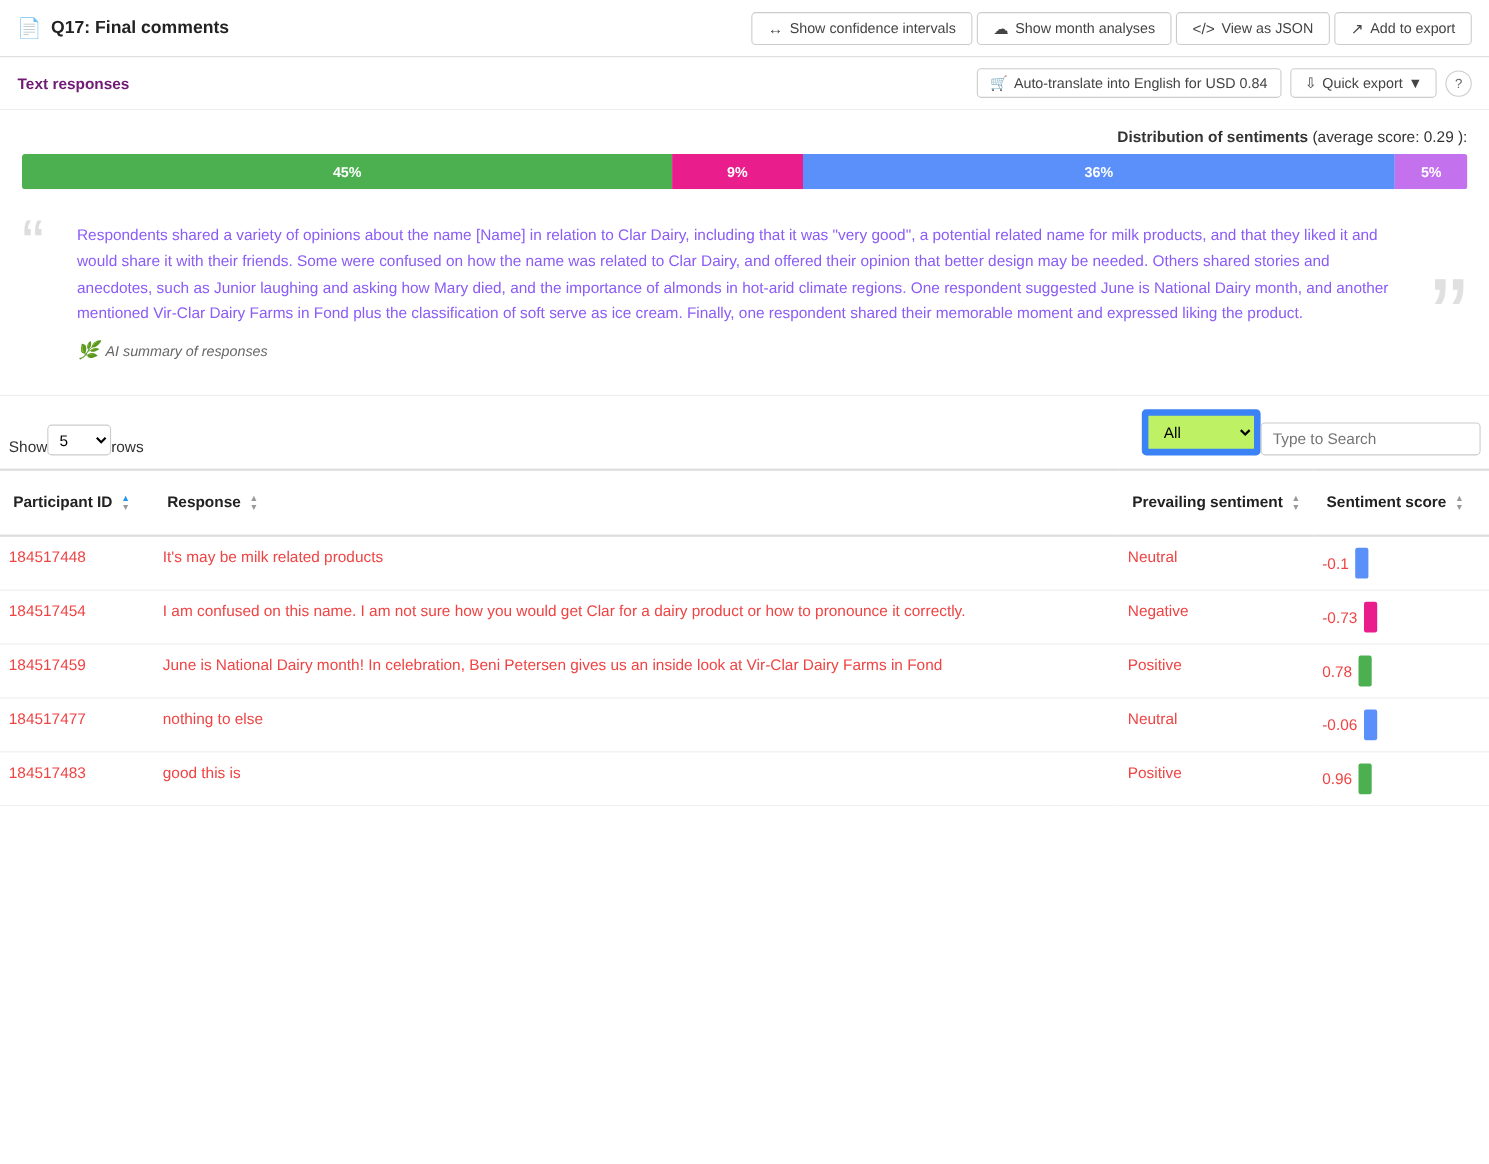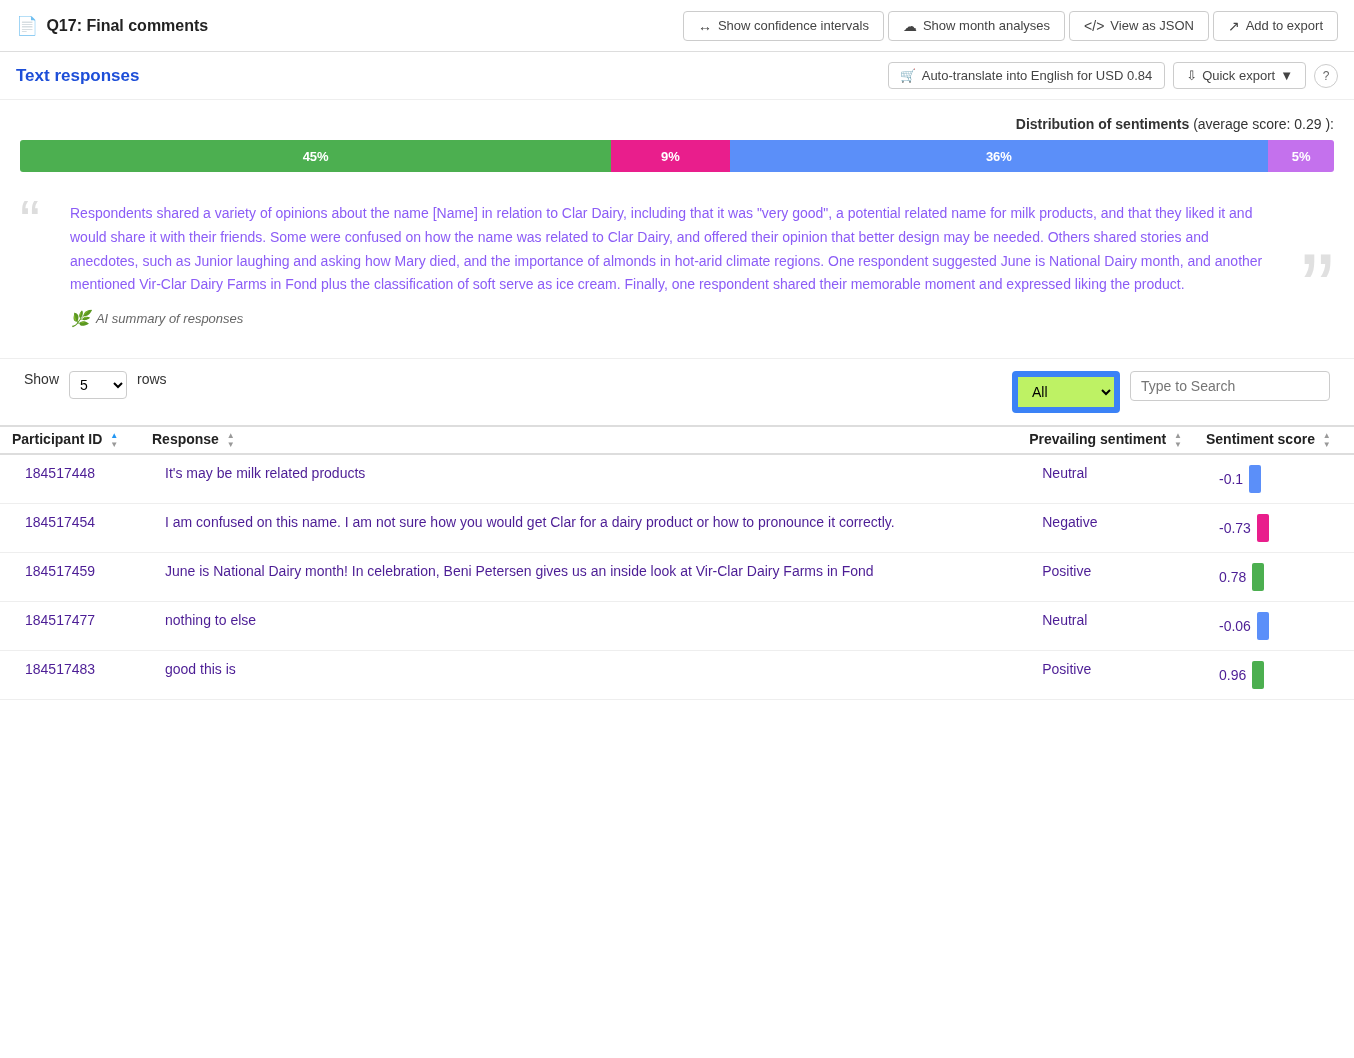--- a/index.html
+++ b/index.html
@@ -47,21 +47,21 @@
     .btn-icon { font-size: 14px; }
 
     
     .sub-header {
       display: flex;
       align-items: center;
       justify-content: space-between;
       padding: 10px 16px;
       border-bottom: 1px solid #eee;
     }
-    .sub-header-left { font-size: 17px; font-weight: 600; color: #1d4ed8; text-align: right; }
+    .sub-header-left { font-size: 14px; font-weight: 600; color: #701a75; text-align: right; }
     .sub-header-right { display: flex; align-items: center; gap: 8px; }
     .sub-btn {
       display: flex;
       align-items: center;
       gap: 5px;
       padding: 5px 12px;
       border: 1px solid #ccc;
       border-radius: 4px;
       background: #fff;
       font-size: 13px;
@@ -133,23 +133,22 @@
       margin-top: 12px;
       font-style: italic;
       color: #666;
       font-size: 13px;
     }
     .ai-icon { font-size: 16px; }
 
     
     .table-controls {
       display: flex;
-      align-items: flex-start;
-      padding: 12px 24px;
-      gap: 10px;
+      align-items: flex-end;
+      padding: 12px 8px;
       border-top: 1px solid #eee;
       margin-top: 10px;
     }
     .show-label { font-size: 14px; color: #333; }
     .rows-select {
       padding: 4px 6px;
       border: 1px solid #ccc;
       border-radius: 4px;
       font-size: 14px;
       background: #fff;
@@ -177,41 +176,41 @@
 
     
     .data-table {
       width: 100%;
       border-collapse: collapse;
     }
     .data-table th {
       background: #fff;
       border-top: 2px solid #ddd;
       border-bottom: 2px solid #ddd;
-      padding: 4px 12px;
+      padding: 20px 12px;
       text-align: left;
       font-weight: 700;
       font-size: 14px;
       color: #222;
       white-space: nowrap;
     }
     .data-table th .sort-arrows {
       display: inline-flex;
       flex-direction: column;
       margin-left: 4px;
       gap: 1px;
       vertical-align: middle;
     }
     .sort-arrow { font-size: 8px; color: #999; line-height: 1; }
     .sort-arrow.active { color: #2196f3; }
     .data-table td {
-      padding: 10px 25px;
+      padding: 10px 8px;
       border-bottom: 1px solid #eee;
       font-size: 14px;
-      color: #4c1d95;
+      color: #ef4444;
       vertical-align: top;
     }
 
     .score-cell {
       display: flex;
       align-items: center;
       gap: 6px;
     }
     .score-bar {
       width: 12px;

